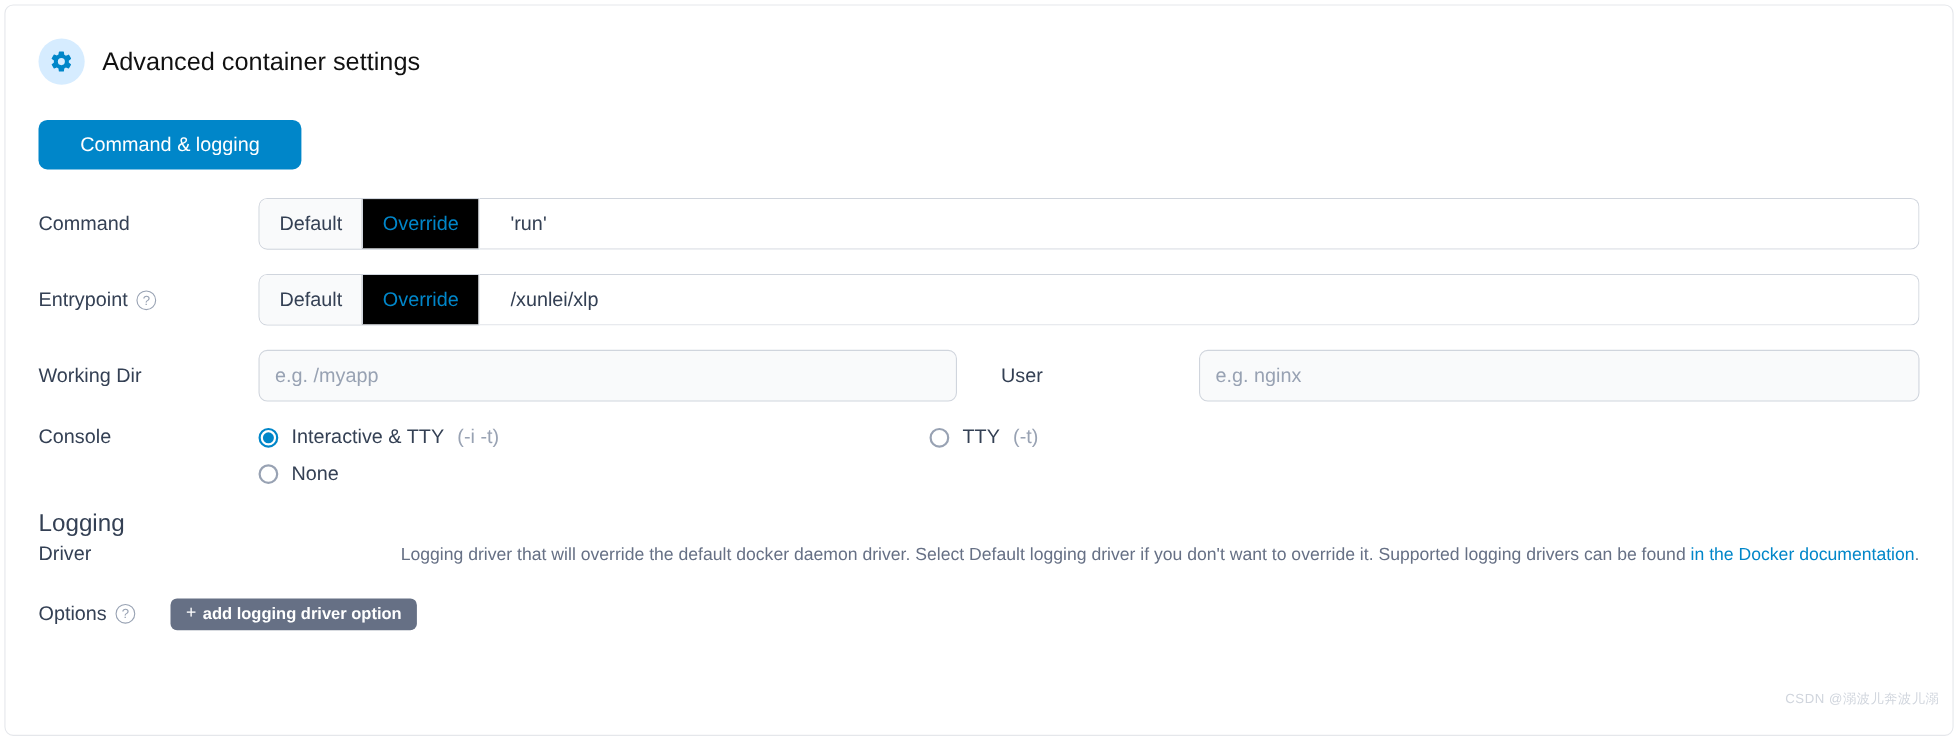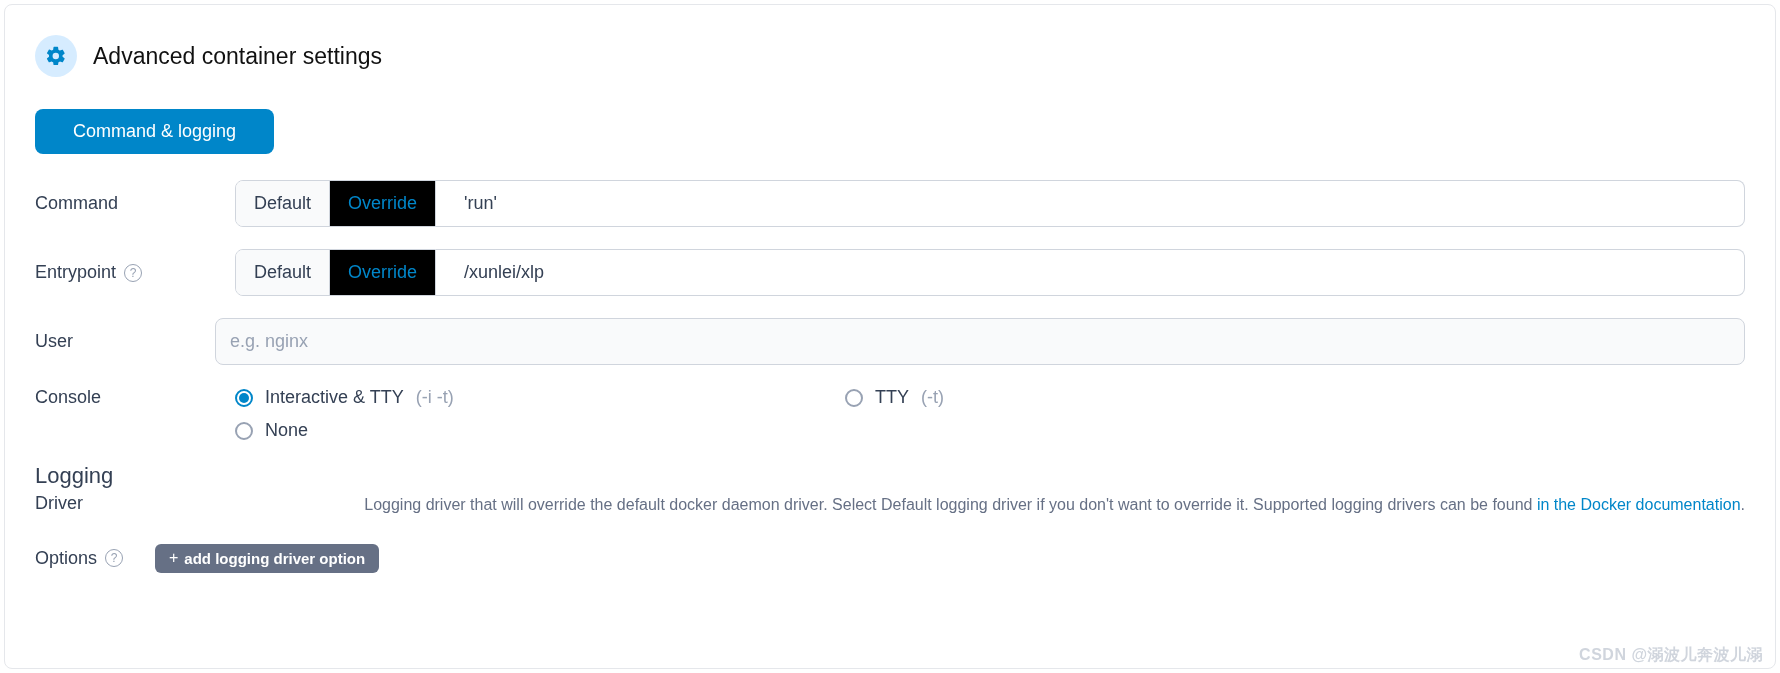--- a/index.html
+++ b/index.html
@@ -244,25 +244,24 @@
   }
   .plus {
     font-size: 16px;
     line-height: 1;
     font-weight: 400;
   }
 
   .watermark {
     position: absolute;
     right: 12px;
-    bottom: 2px;
-    font-size: 16px;
+    bottom: 24px;
+    font-size: 12px;
     color: #d0d5dd;
     letter-spacing: 0.5px;
-    font-weight: bold;
   }
 </style>
 </head>
 <body>
 
 <div class="container">
 
   <div class="header">
     <div class="header-icon">
       <svg viewBox="0 0 24 24">
@@ -291,20 +290,24 @@
       <span class="help-icon">?</span>
     </div>
     <div class="toggle-group">
       <button class="toggle-btn">Default</button>
       <button class="toggle-btn selected">Override</button>
     </div>
     <input class="toggle-input" value="/xunlei/xlp" style="">
   </div>
 
   <div class="form-row two-col">
+    <div class="col">
+      <div class="form-label">Working Dir</div>
+      <input class="plain-input" placeholder="e.g. /myapp" style="">
+    </div>
     <div class="col">
       <div class="form-label" style="width:180px">User</div>
       <input class="plain-input" placeholder="e.g. nginx" style="">
     </div>
   </div>
 
   <div class="form-row" style="align-items:flex-start">
     <div class="form-label">Console</div>
     <div class="radio-grid">
       <label class="radio-item">

